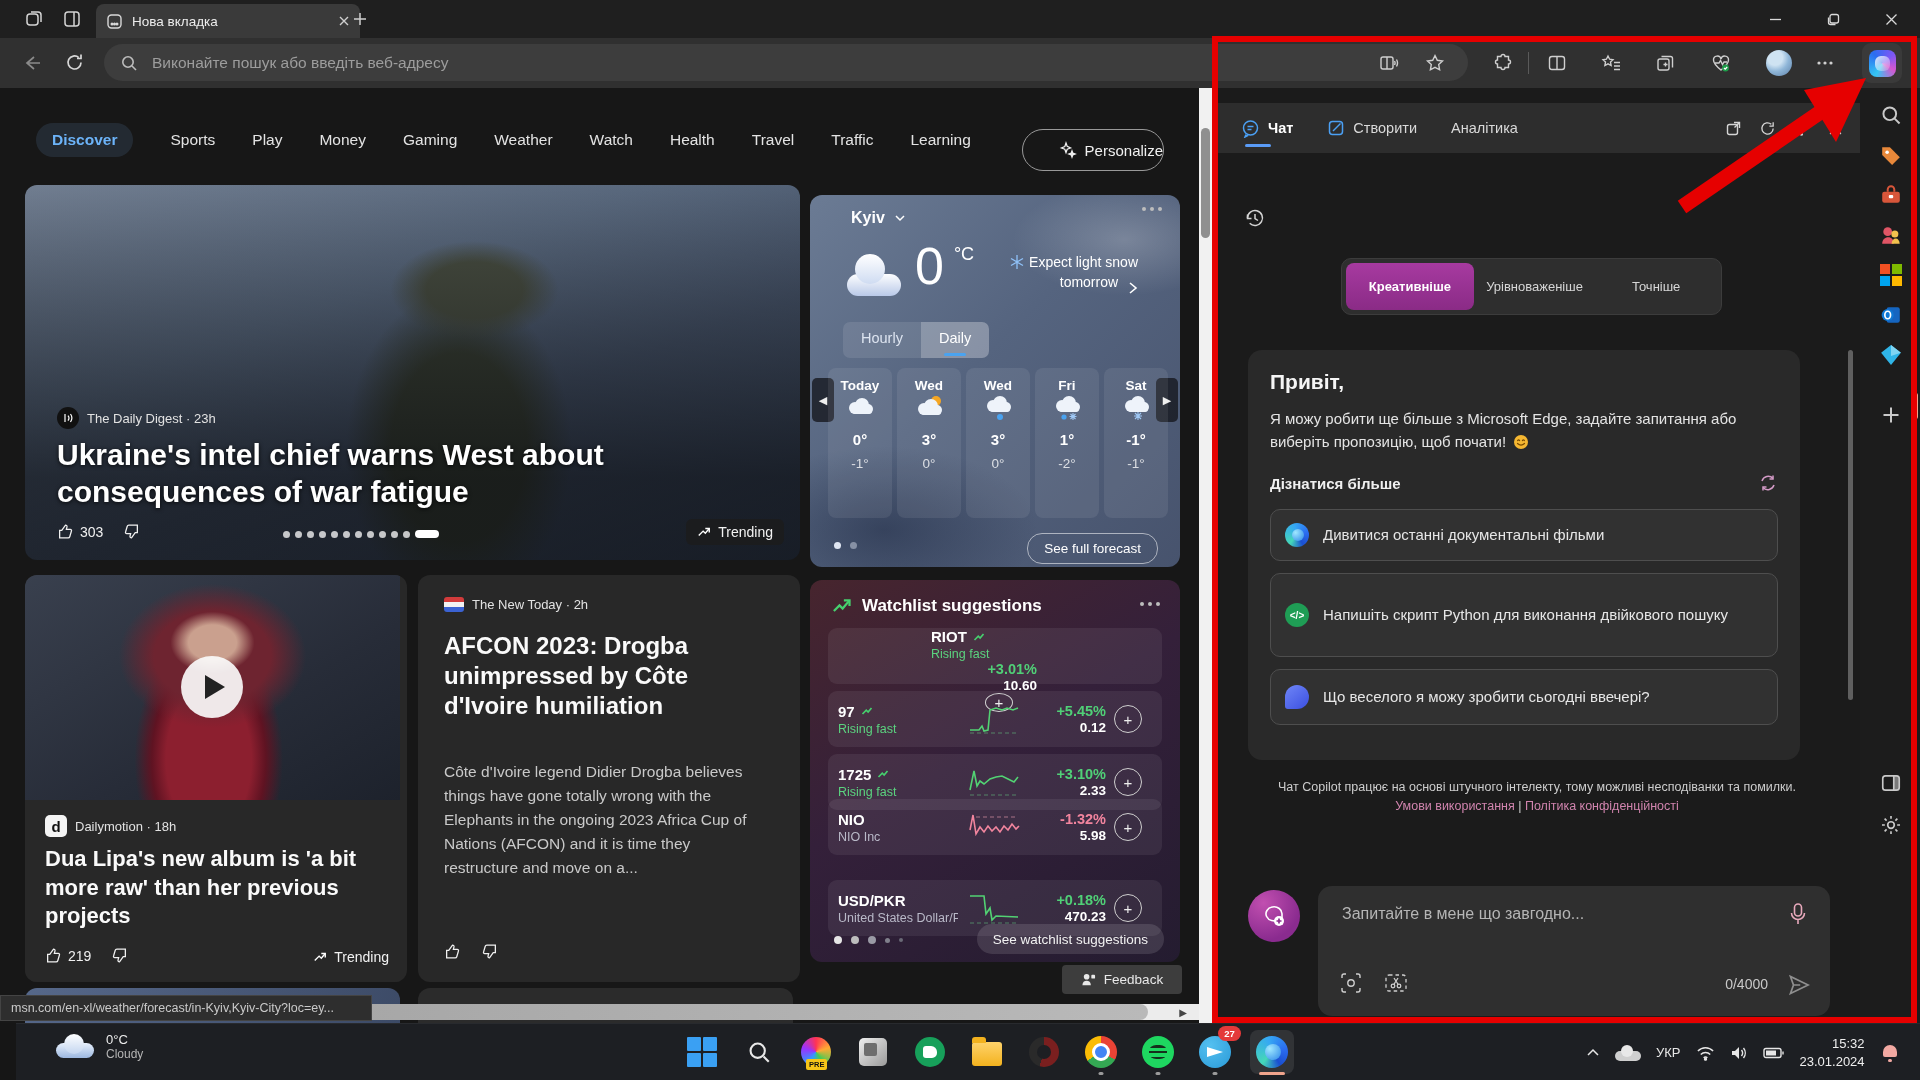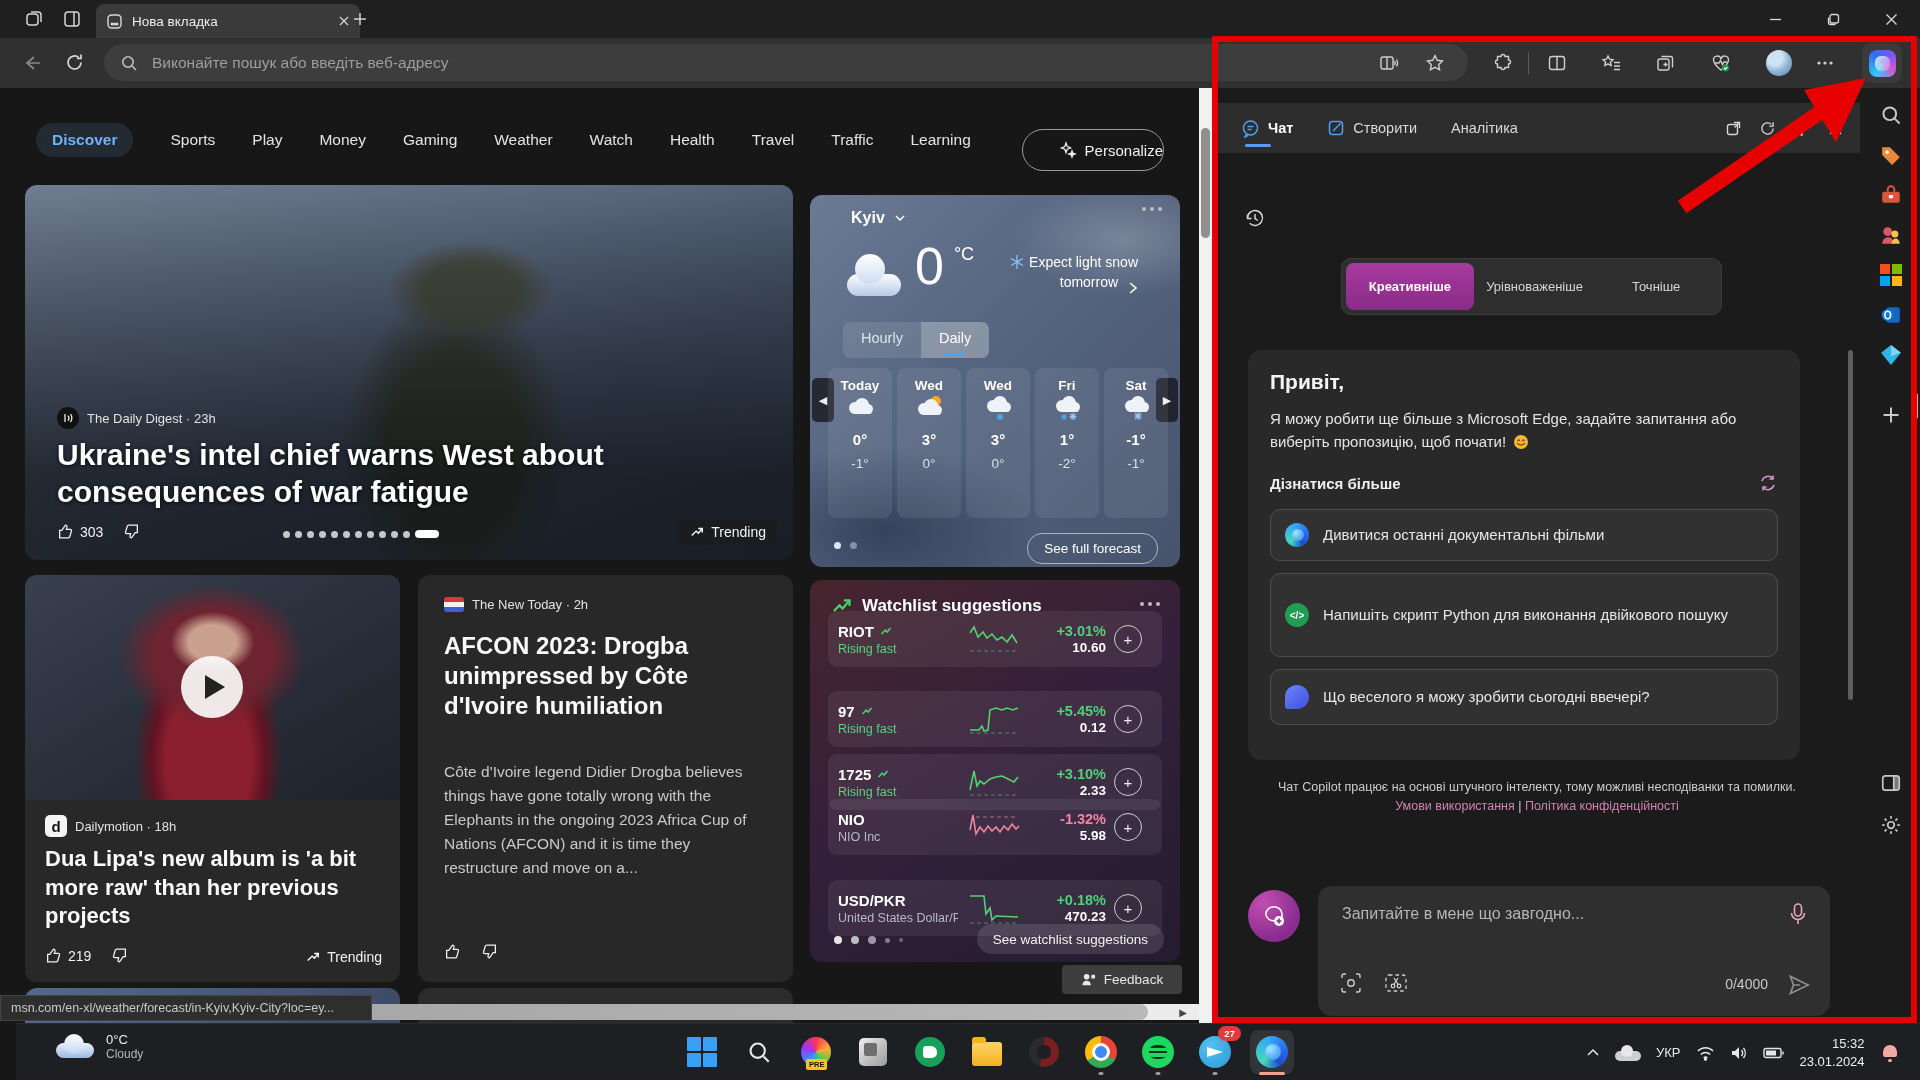--- a/index.html
+++ b/index.html
@@ -22,21 +22,21 @@
   .cop-tile{left:1862px;top:5px;width:40px;height:40px;border-radius:9px;background:#3a3a3a;display:flex;align-items:center;justify-content:center;}
   .coplogo{width:27px;height:27px;border-radius:8px;background:conic-gradient(from 210deg,#35c6f4,#2b6df0 30%,#7b58f6 55%,#d557d0 75%,#35c6f4);position:relative;}
   .coplogo:after{content:"";position:absolute;inset:6px;border-radius:6px;background:linear-gradient(135deg,rgba(255,255,255,.85),rgba(255,255,255,.15));}
   
   .content{left:0;top:88px;width:1920px;height:935px;background:#171717;}
   
   .msn{left:0;top:0;width:1215px;height:935px;background:#171717;}
   .mnav{left:36px;top:30px;height:44px;display:flex;align-items:center;gap:37px;font-size:15.5px;color:#e3e3e3;}
   .mnav .sel{color:#6cb3f8;font-weight:bold;background:rgba(110,160,220,.14);padding:8px 16px;border-radius:19px;}
   .pers{left:1022px;top:41px;width:142px;height:42px;border:1px solid #999;border-radius:21px;display:flex;align-items:center;justify-content:flex-end;gap:8px;font-size:15px;color:#f0f0f0;box-sizing:border-box;}
-  .card{border-radius:12px;overflow:hidden;background:#282828;}
+  .card{border-radius:12px;overflow:hidden;background:#282828;padding-left:7px;}
   .hero{left:25px;top:97px;width:768px;height:375px;
     background:linear-gradient(180deg,rgba(10,14,20,.25),rgba(8,10,14,.72) 78%),
       radial-gradient(120px 70px at 58% 28%,#5d6350 0 40%,transparent 70%),
       radial-gradient(150px 210px at 56% 70%,#49503e 0 45%,transparent 75%),
       linear-gradient(160deg,#93a3ba 0%,#7386a0 35%,#5a6a84 60%,#414f66 100%);}
   .meta{display:flex;align-items:center;gap:8px;font-size:13px;color:#e2e2e2;}
   .srcball{width:22px;height:22px;border-radius:50%;background:#111;display:flex;align-items:center;justify-content:center;}
   .hero .hl{position:absolute;left:32px;top:252px;width:690px;font-size:30px;line-height:1.23;font-weight:bold;color:#fff;text-shadow:0 1px 4px rgba(0,0,0,.8);}
   .likes{display:flex;align-items:center;gap:6px;font-size:14px;color:#f0f0f0;}
   .trendbadge{display:flex;align-items:center;gap:7px;background:rgba(28,28,28,.85);border-radius:6px;padding:5px 11px;font-size:14px;color:#f2f2f2;}
@@ -558,21 +558,21 @@
               <path d="M9.5 3.5H14V8" fill="none"></path>
             </svg>
           <span>Watchlist suggestions</span>
         </div>
         <div class="ab" style="right:20px;top:22px;display:flex;gap:4px;">
           <i class="dot" style="width:4px;height:4px;"></i>
             <i class="dot" style="width:4px;height:4px;"></i>
             <i class="dot" style="width:4px;height:4px;"></i>
         </div>
 
-        <div class="wrow" style="top:31px;">
+        <div class="wrow" style="top:48px;flex-direction:column;">
           <div class="wtick">
               <div class="t">
                 <span>RIOT</span>
             <svg width="12" height="12" viewBox="0 0 16 16" fill="none" stroke="#46d06e" stroke-width="2.2">
                   <path d="M2 12 L7 7 l2.5 2.5 L14 4"></path>
                 </svg>
               </div>
             <div class="d up">Rising fast</div>
             </div>
           <svg width="56" height="36" viewBox="0 0 56 36" fill="none">

